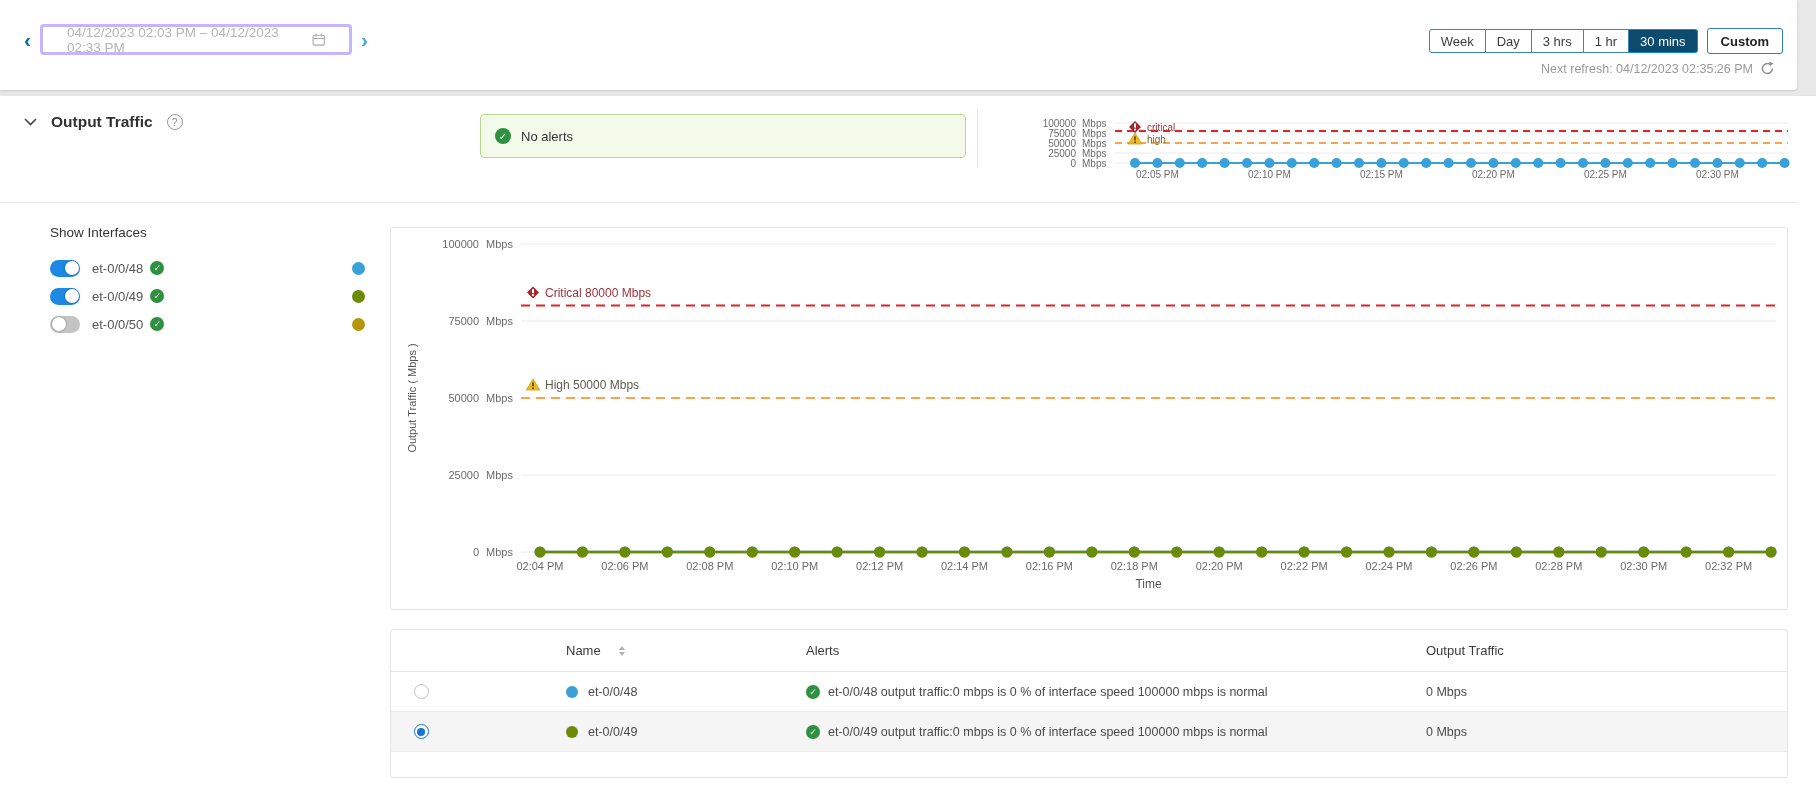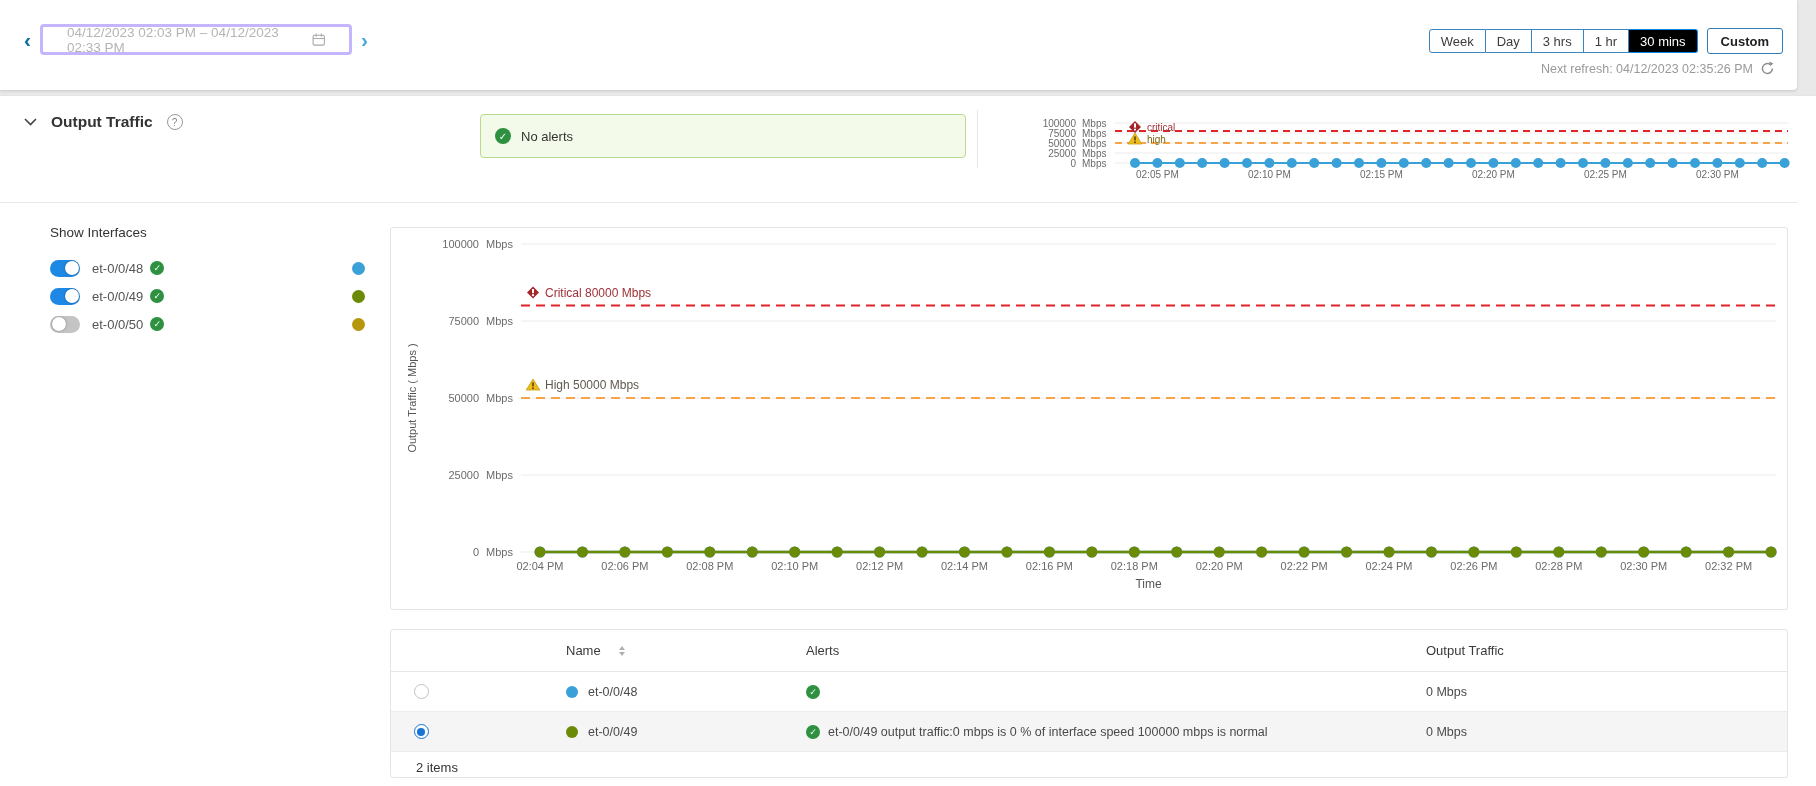--- a/index.html
+++ b/index.html
@@ -15,21 +15,21 @@
   .chev-right{color:#49a8e0;}
   .date-input{width:312px;height:31px;border:3px solid #c4b5fd;border-radius:4px;background:#fff;
               display:flex;align-items:center;justify-content:space-between;padding:0 24px;
               color:#b5b5b5;font-size:13.5px;box-sizing:border-box;}
   .period-wrap{position:absolute;right:14px;top:28px;display:flex;gap:9px;align-items:center;}
   .btn-group{display:flex;}
   .pbtn{border:1px solid #3a85bd;border-left-width:0;background:#fff;color:#3c3c3c;
         font-size:13px;padding:2px 11px;height:24px;font-family:inherit;cursor:pointer;}
   .pbtn:first-child{border-left-width:1px;border-radius:3px 0 0 3px;}
   .pbtn:last-child{border-radius:0 3px 3px 0;}
-  .pbtn.selected{background:#000000;color:#fff;border-color:#0d87e8;}
+  .pbtn.selected{background:#0c4a6e;color:#fff;border-color:#0d87e8;}
   .custom-btn{border:1.5px solid #2f7cb8;border-radius:3px;background:#fff;color:#222;
               font-size:13px;font-weight:600;padding:2px 13px;height:26px;font-family:inherit;cursor:pointer;}
   .next-refresh{position:absolute;right:22px;top:61px;display:flex;align-items:center;gap:7px;
                 color:#9a9a9a;font-size:12.5px;}
 
   
   .panel{position:absolute;left:0;top:96px;width:1797px;height:690px;background:#fff;
          border-radius:0 4px 0 0;box-shadow:0 1px 3px rgba(0,0,0,.12);padding-left:46px;}
   .section-header{position:absolute;left:24px;top:14px;display:flex;align-items:center;gap:14px;height:24px;}
   .section-title{font-size:15.5px;font-weight:700;color:#333;}
@@ -376,36 +376,36 @@
       <div class="trow">
         <div class="cell-radio">
             <span class="radio"></span>
           </div>
         <div class="cell-name">
           <span class="table-dot" style="background: rgb(58, 160, 216);"></span>
           <span>et-0/0/48</span>
         </div>
         <div class="cell-alert">
           <span class="check-badge sm">✓</span>
+          <span>et-0/0/48 output traffic:0 mbps is 0 % of interface speed 100000 mbps is normal</span>
         </div>
         <div class="cell-out">0 Mbps</div>
       </div>
 
       <div class="trow selected">
         <div class="cell-radio">
             <span class="radio checked"></span>
           </div>
         <div class="cell-name">
           <span class="table-dot" style="background: rgb(107, 138, 5);"></span>
           <span>et-0/0/49</span>
         </div>
         <div class="cell-alert">
           <span class="check-badge sm">✓</span>
           <span>et-0/0/49 output traffic:0 mbps is 0 % of interface speed 100000 mbps is normal</span>
         </div>
         <div class="cell-out">0 Mbps</div>
       </div>
 
-      <div class="tfoot">2 items</div>
     </div>
 
   </main>
 </div>
 
 </body></html>

